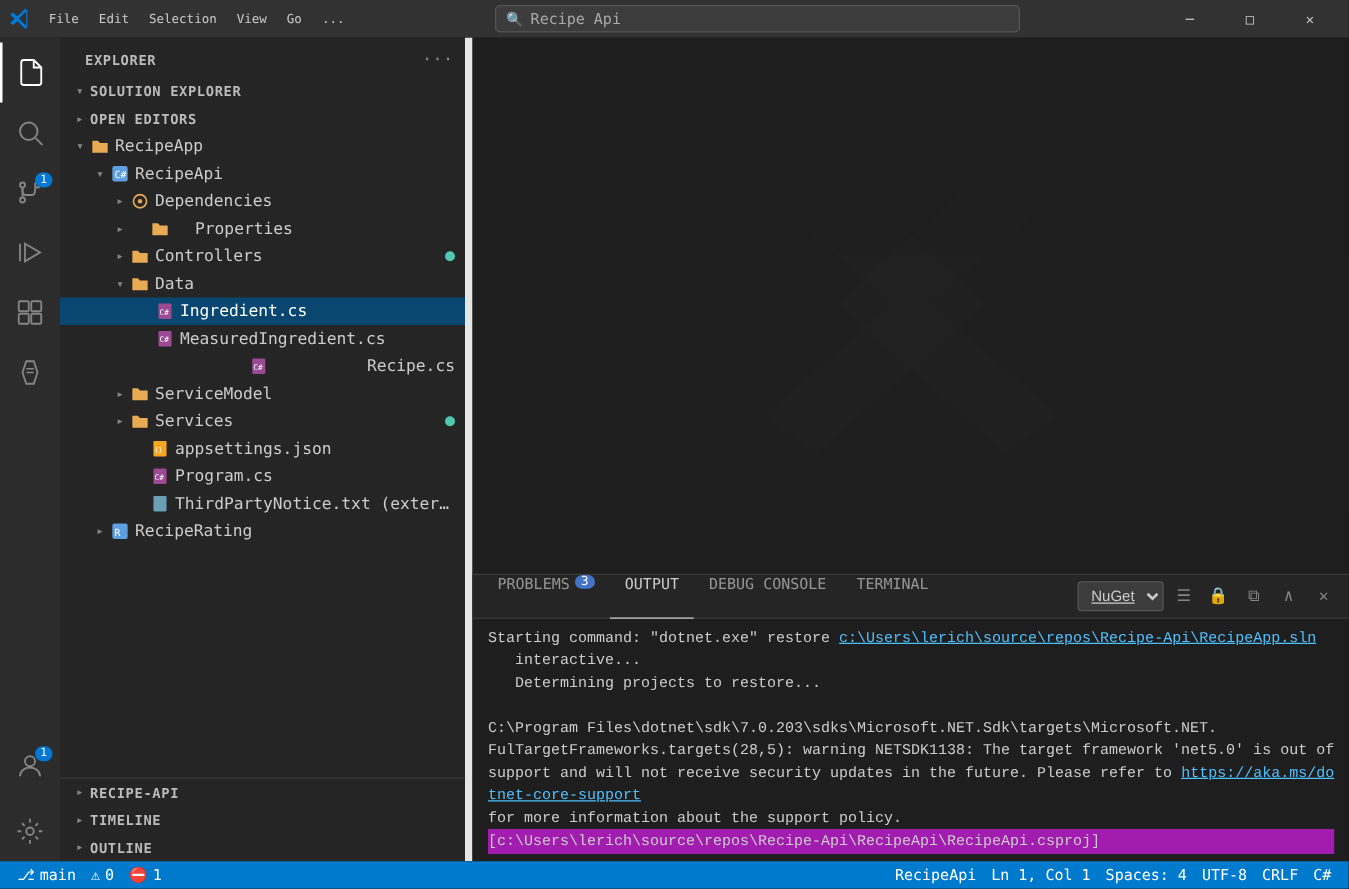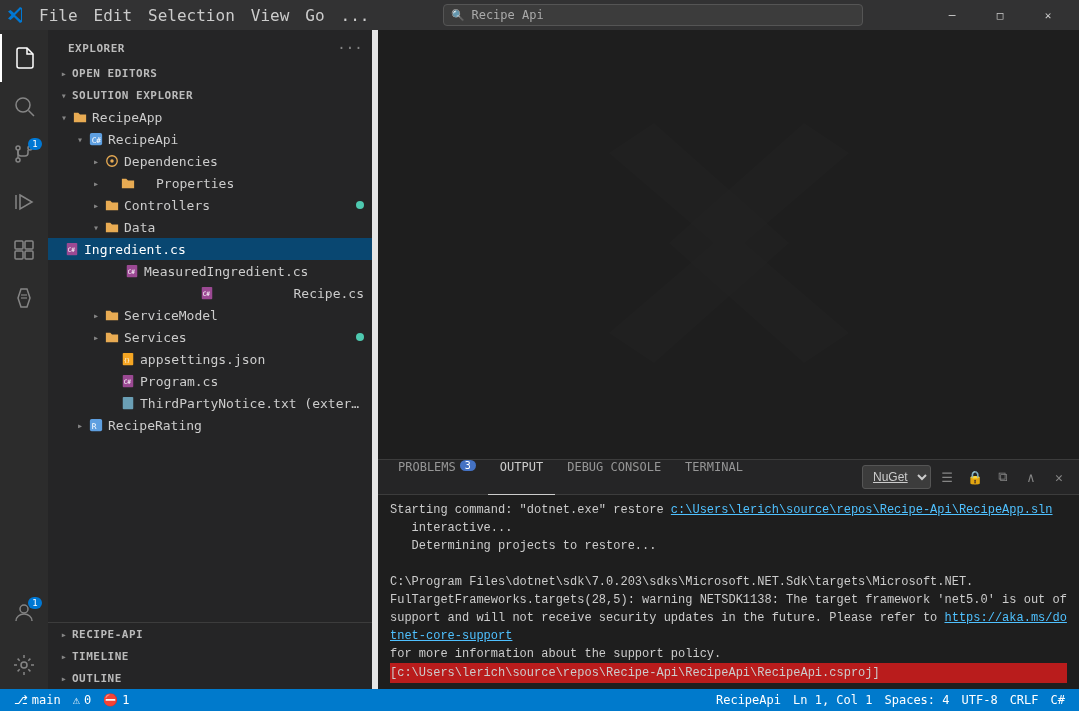--- a/index.html
+++ b/index.html
@@ -32,21 +32,21 @@
     .titlebar-logo {
       width: 16px;
       height: 16px;
     }
     .titlebar-menu {
       display: flex;
       align-items: center;
       gap: 2px;
     }
     .titlebar-menu-item {
-      font-size: 16px;
+      font-size: 10px;
       color: #cccccc;
       padding: 3px 7px;
       cursor: pointer;
       border-radius: 3px;
     }
     .titlebar-search {
       flex: 1;
       display: flex;
       justify-content: center;
     }
@@ -473,27 +473,27 @@
     <div class="sidebar-header">
       <span class="sidebar-title">Explorer</span>
       <div class="sidebar-actions">
         <div class="sidebar-action-btn">···</div>
       </div>
     </div>
 
     <div class="sidebar-content">
 
       <div class="section-header">
+        <span class="chevron open"></span>
+        <span>Solution Explorer</span>
+      </div>
+
+      <div class="section-header">
         <span class="chevron closed"></span>
         <span>Open Editors</span>
-      </div>
-
-      <div class="section-header">
-        <span class="chevron open"></span>
-        <span>Solution Explorer</span>
       </div>
 
       <div class="tree-item" style="padding-left: 8px;">
         <div class="chevron open"></div>
         <div class="file-icon">
           <svg width="14" height="14" viewBox="0 0 16 16">
               <path d="M1 3h5l2 2h7v9H1z" fill="#e8ab53"></path>
             </svg>
         </div>
         <span class="item-label">RecipeApp</span>
@@ -549,21 +549,21 @@
       <div class="tree-item" style="padding-left: 40px;">
         <div class="chevron open"></div>
         <div class="file-icon">
           <svg width="14" height="14" viewBox="0 0 16 16">
               <path d="M1 3h5l2 2h7v9H1z" fill="#e8ab53"></path>
             </svg>
         </div>
         <span class="item-label">Data</span>
       </div>
 
-      <div class="tree-item selected" style="">
+      <div class="tree-item selected" style="padding-left: 60px;">
         <div class="chevron empty"></div>
         <div class="file-icon">
           <svg width="14" height="14" viewBox="0 0 16 16">
               <rect x="2" y="1" width="12" height="14" rx="1" fill="#9b4993"></rect>
               <text x="3" y="11" font-size="7" fill="white">C#</text>
             </svg>
         </div>
         <span class="item-label">Ingredient.cs</span>
       </div>
 
@@ -715,21 +715,21 @@
 
       <div class="panel-content">
         <div class="output-line">Starting command: "dotnet.exe" restore <span style="color:#4fc1ff; text-decoration:underline; cursor:pointer;">c:\Users\lerich\source\repos\Recipe-Api\RecipeApp.sln</span></div>
         <div class="output-line">   interactive...</div>
         <div class="output-line">   Determining projects to restore...</div>
         <div class="output-line">&nbsp;</div>
         <div class="output-line">C:\Program Files\dotnet\sdk\7.0.203\sdks\Microsoft.NET.Sdk\targets\Microsoft.NET.</div>
         <div class="output-line">FulTargetFrameworks.targets(28,5): warning NETSDK1138: The target framework 'net5.0' is out of</div>
         <div class="output-line">support and will not receive security updates in the future. Please refer to <span style="color:#4fc1ff; text-decoration:underline; cursor:pointer;">https://aka.ms/dotnet-core-support</span></div>
         <div class="output-line">for more information about the support policy.</div>
-        <div class="output-line" style="background:#b91c1c; padding:1px 0;">[c:\Users\lerich\source\repos\Recipe-Api\RecipeApi\RecipeApi.csproj]</div>
+        <div class="output-line" style="background:#a21caf; padding:1px 0;">[c:\Users\lerich\source\repos\Recipe-Api\RecipeApi\RecipeApi.csproj]</div>
         <div class="output-line">&nbsp;</div>
 
       </div>
     </div>
   </div>
 </div>
 
 <div class="status-bar">
   <div class="status-item">
     <span>⎇</span>

